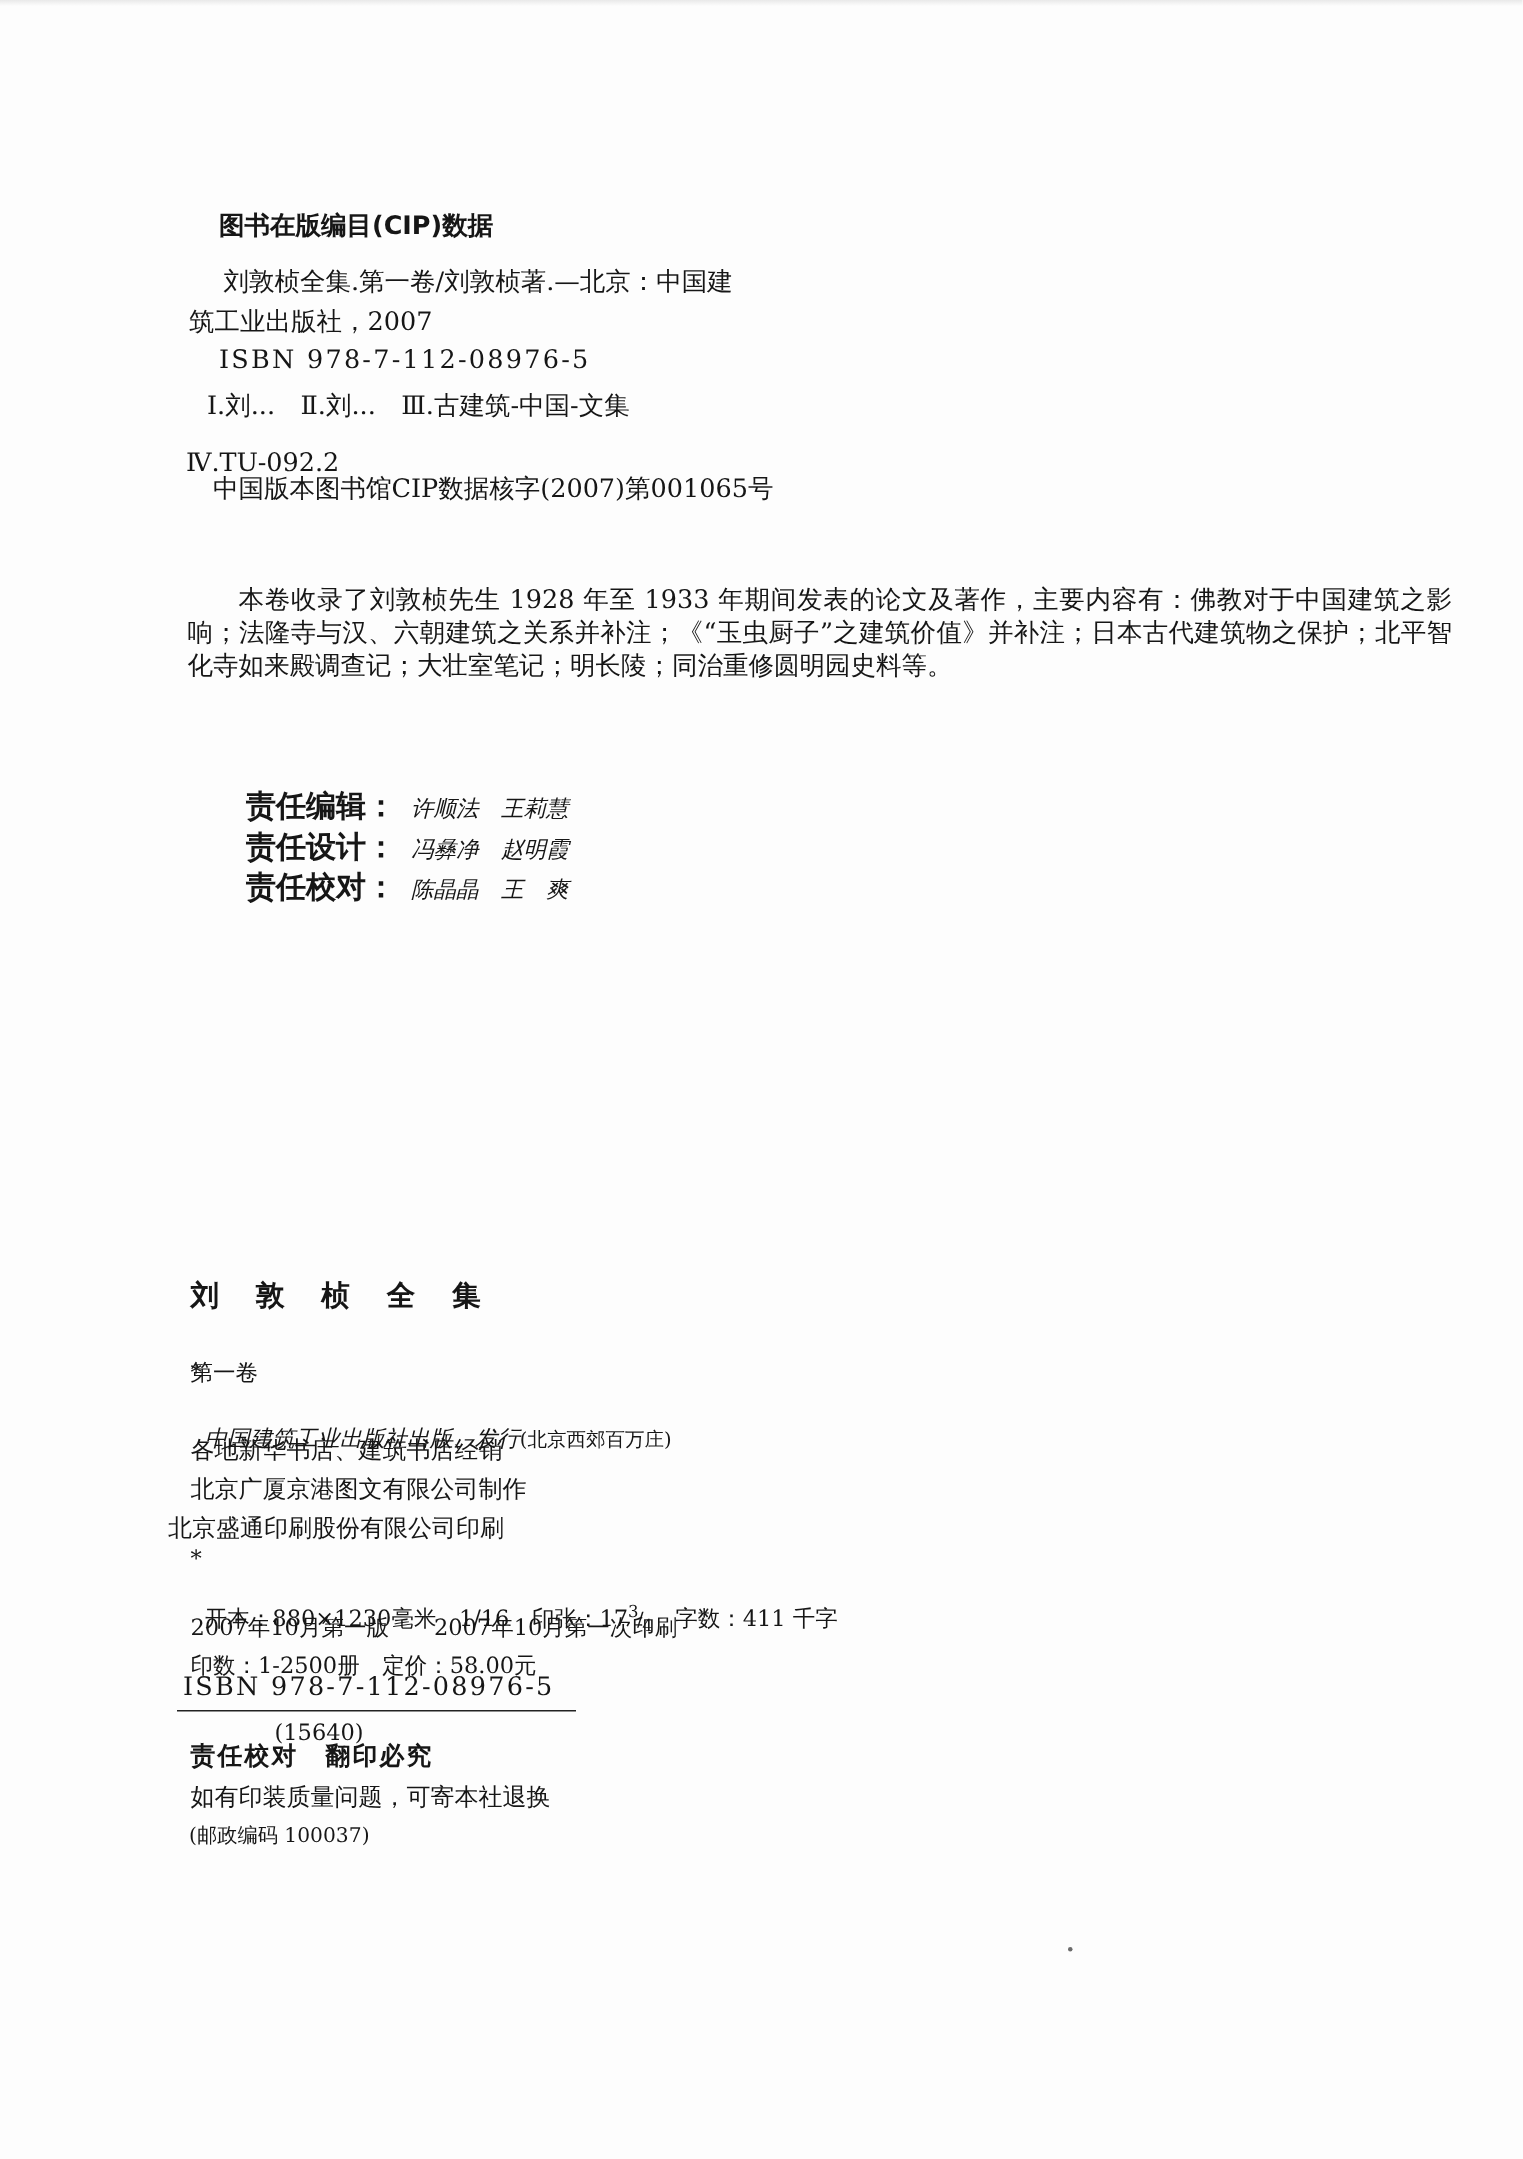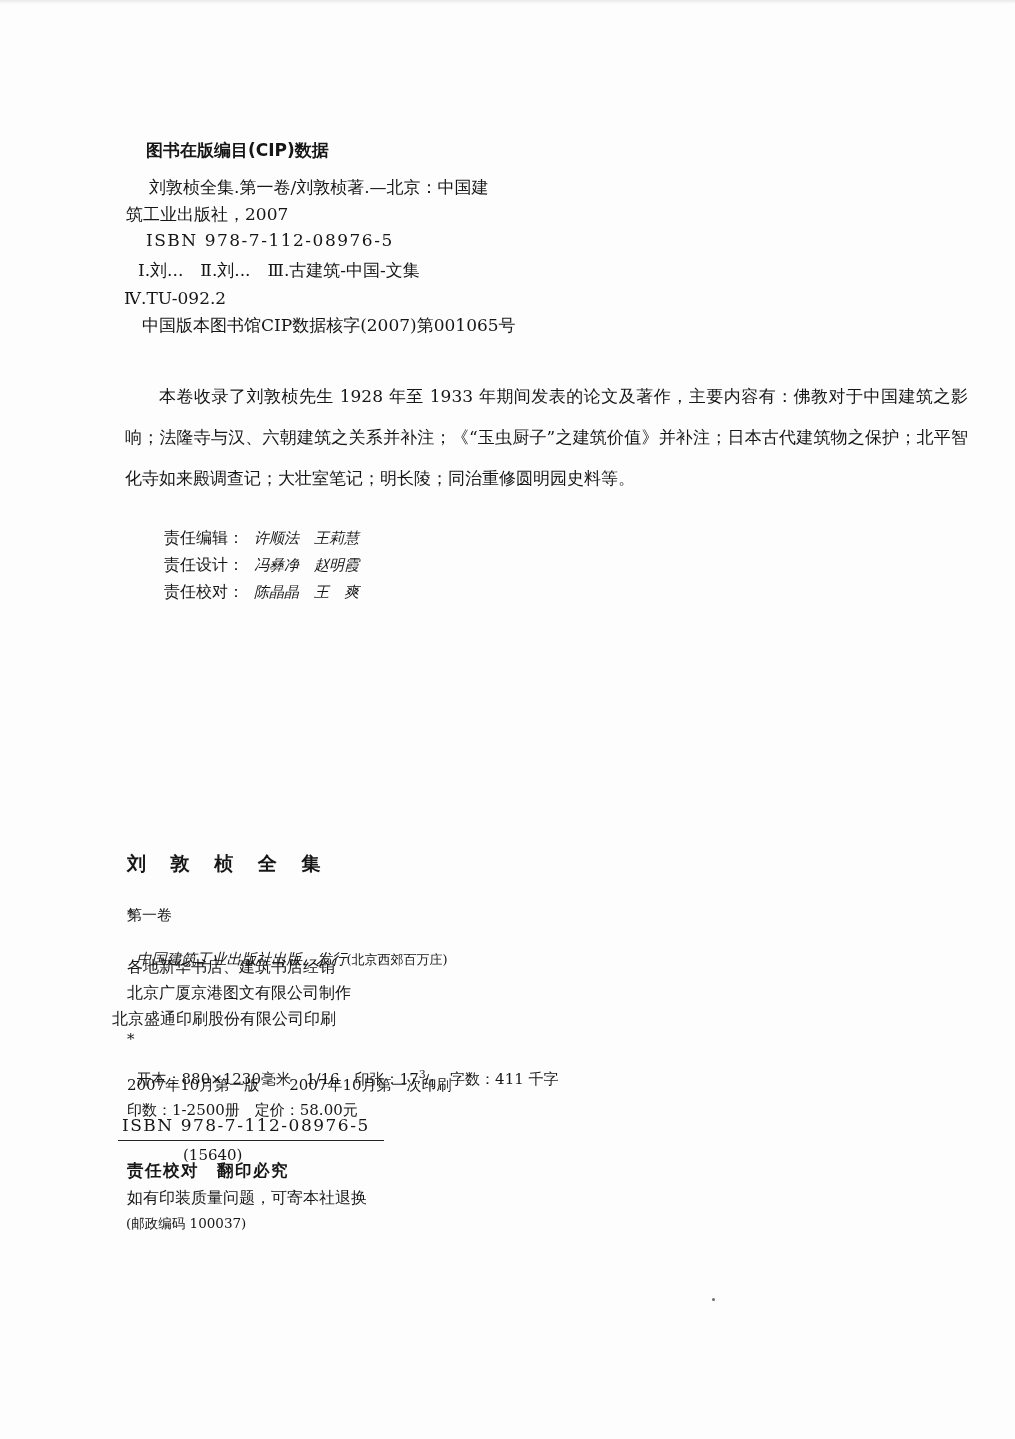--- a/index.html
+++ b/index.html
@@ -20,35 +20,35 @@
   .cip-heading{
     left:146px;top:139px;
     font-family:"DejaVu Sans","Liberation Sans",sans-serif;
     font-weight:bold;font-size:17px;
   }
   .cip-line{font-size:17px;}
   .cip-l0{left:149px;top:176px;}
   .cip-l1{left:126px;top:203px;}
   .cip-l2{left:146px;top:230px;letter-spacing:1.5px;}
   .cip-l3{left:138px;top:259px;}
-  .cip-l4{left:124px;top:288px;}
+  .cip-l4{left:124px;top:299px;}
   .cip-l5{left:142px;top:314px;}
   
   .abstract{
-    left:125px;top:376px;width:843px;
-    font-size:17px;line-height:41px;
+    left:125px;top:389px;width:843px;
+    font-size:17px;line-height:22px;
     text-align:justify;white-space:normal;
   }
   .abstract p{margin:0;text-indent:2em;}
   
   .credits{left:164px;top:524px;font-size:16px;white-space:normal;}
   .credit-row{height:27px;line-height:27px;}
   .credit-label{
     font-family:"DejaVu Sans","Liberation Sans",sans-serif;
-    font-weight:normal;font-size:16px;
+    font-weight:bold;font-size:20px;
   }
   .credit-names{
     font-style:italic;font-size:15px;margin-left:10px;
   }
   
   .colo-title{
     left:127px;top:851px;font-weight:bold;font-size:19px;letter-spacing:9px;
   }
   .colo-volume{left:127px;top:886px;font-size:15px;margin-top:20px;}
   .colo-star1{left:127px;top:906px;font-size:15px;}

